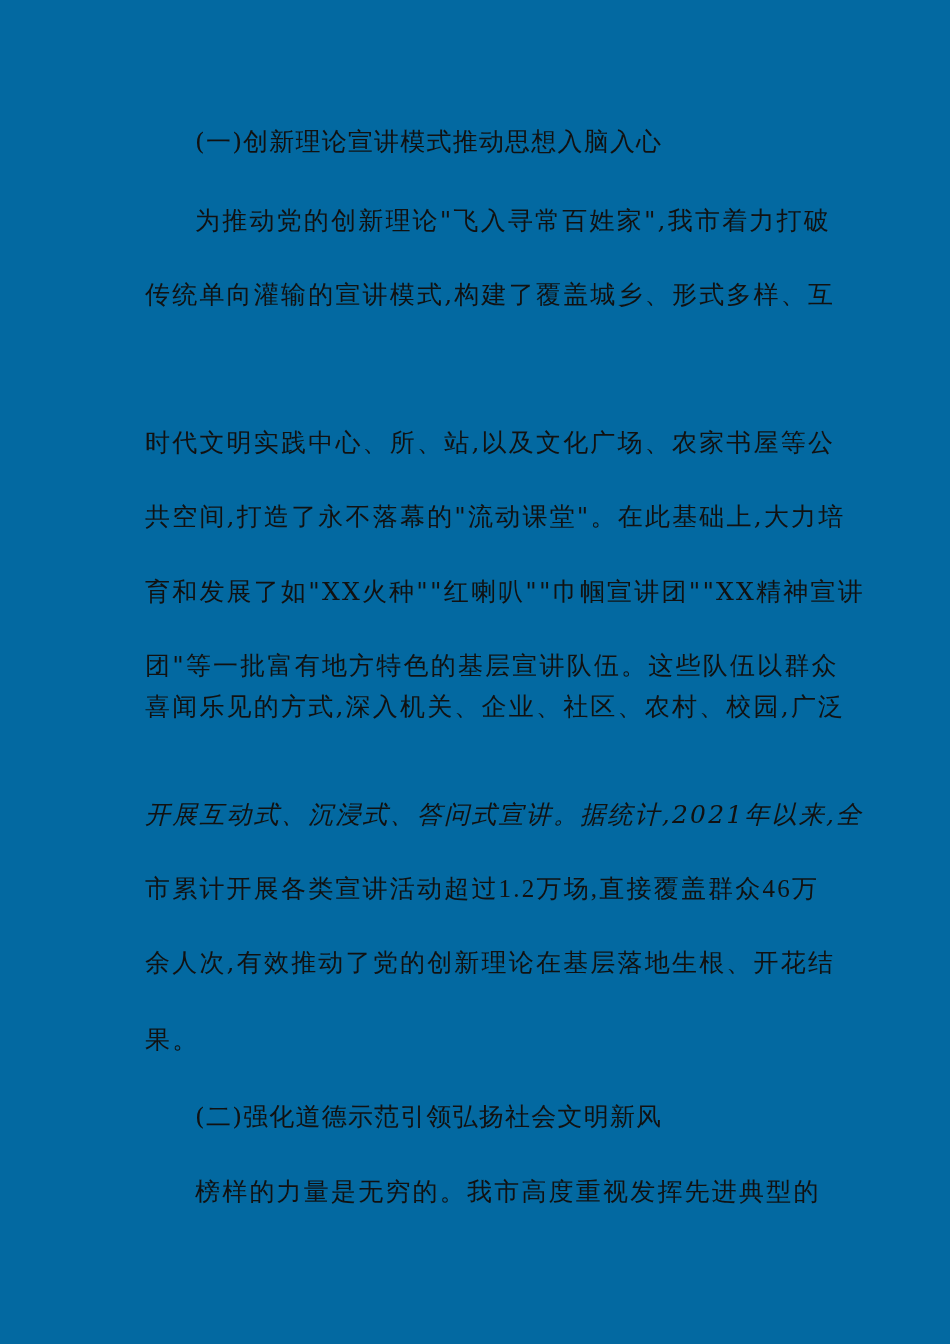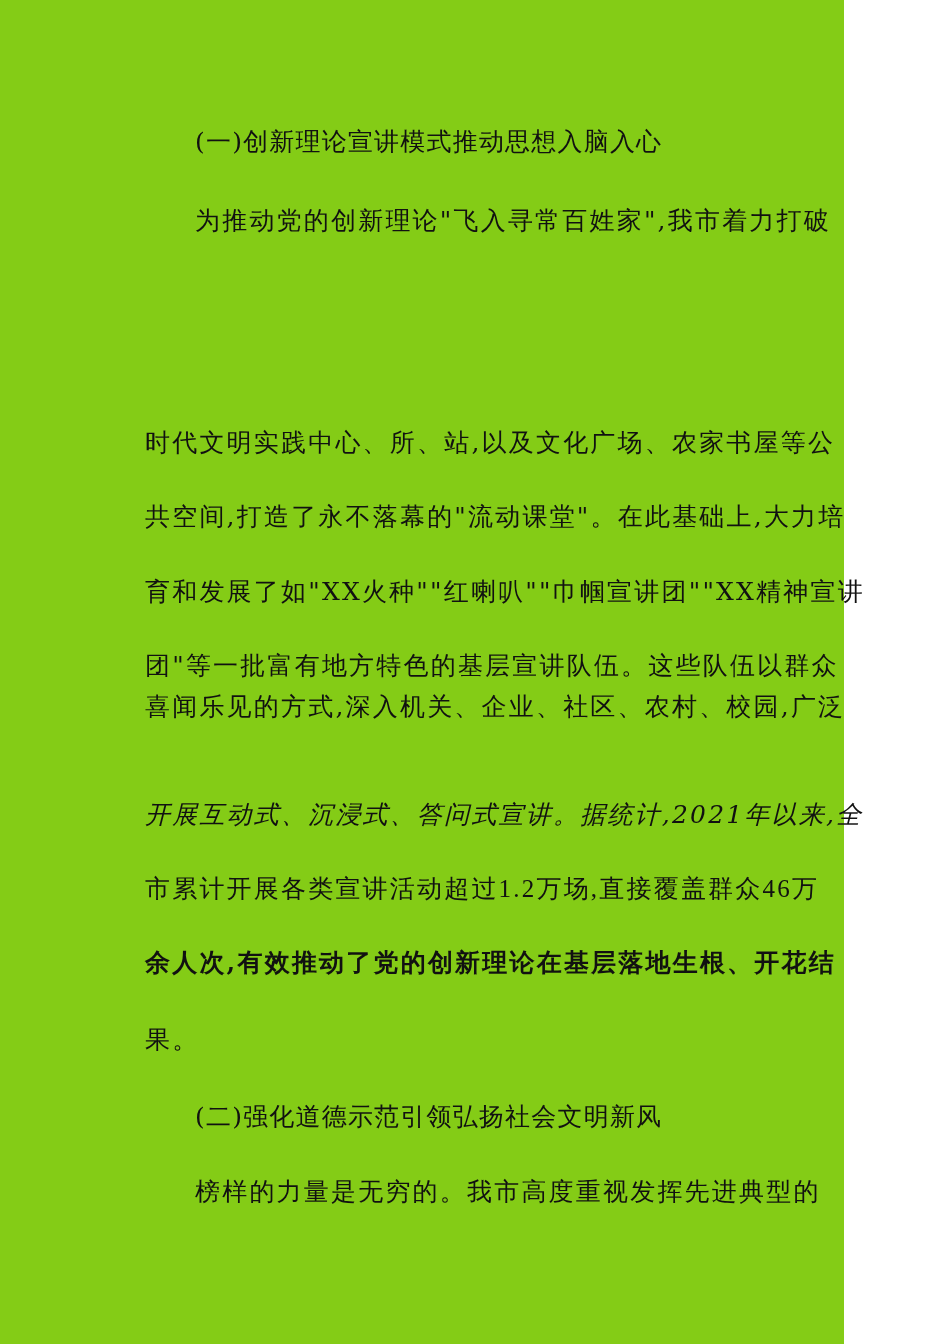--- a/index.html
+++ b/index.html
@@ -1,19 +1,19 @@
 <!DOCTYPE html>
 <html><head>
 <meta charset="utf-8">
 <style>
   html, body { margin: 0; padding: 0; background: #ffffff; }
   body { width: 950px; height: 1344px; position: relative; overflow: hidden; }
   .page {
-    position: absolute; left: 0; top: 0; width: 844px; height: 1344px;
-    background: #84cc16;
+    position: absolute; left: 0; top: 0; width: 950px; height: 1344px;
+    background: #0369a1;
   }
   .line {
     position: absolute;
     left: 145px;
     white-space: nowrap;
     font-family: "DejaVu Serif", "Liberation Serif", serif;
     font-size: 25px;
     color: #111111;
     letter-spacing: 2.2px;
     line-height: 30px;
@@ -21,26 +21,27 @@
   .indent { left: 195px; }
   .heading { letter-spacing: 1.2px; }
 </style>
 </head>
 <body>
 
 <div class="page">
   <div class="line indent heading" style="top:127px;">(一)创新理论宣讲模式推动思想入脑入心</div>
 
   <div class="line indent" style="top:206px;">为推动党的创新理论"飞入寻常百姓家",我市着力打破</div>
+  <div class="line" style="top:280px;">传统单向灌输的宣讲模式,构建了覆盖城乡、形式多样、互</div>
   <div class="line" style="top:428px;">时代文明实践中心、所、站,以及文化广场、农家书屋等公</div>
   <div class="line" style="top:502px;">共空间,打造了永不落幕的"流动课堂"。在此基础上,大力培</div>
   <div class="line" style="top:577px;">育和发展了如"XX火种""红喇叭""巾帼宣讲团""XX精神宣讲</div>
   <div class="line" style="top:651px;">团"等一批富有地方特色的基层宣讲队伍。这些队伍以群众</div>
   <div class="line" style="top:692px;">喜闻乐见的方式,深入机关、企业、社区、农村、校园,广泛</div>
   <div class="line" style="top:800px;font-style:italic;">开展互动式、沉浸式、答问式宣讲。据统计,2021年以来,全</div>
   <div class="line" style="top:874px;font-family:Liberation Serif, serif;">市累计开展各类宣讲活动超过1.2万场,直接覆盖群众46万</div>
-  <div class="line" style="top:948px;font-weight:bold;">余人次,有效推动了党的创新理论在基层落地生根、开花结</div>
+  <div class="line" style="top:948px;">余人次,有效推动了党的创新理论在基层落地生根、开花结</div>
   <div class="line" style="top:1025px;">果。</div>
 
   <div class="line indent heading" style="top:1102px;">(二)强化道德示范引领弘扬社会文明新风</div>
 
   <div class="line indent" style="top:1177px;">榜样的力量是无穷的。我市高度重视发挥先进典型的</div>
 </div>
 
 </body></html>

